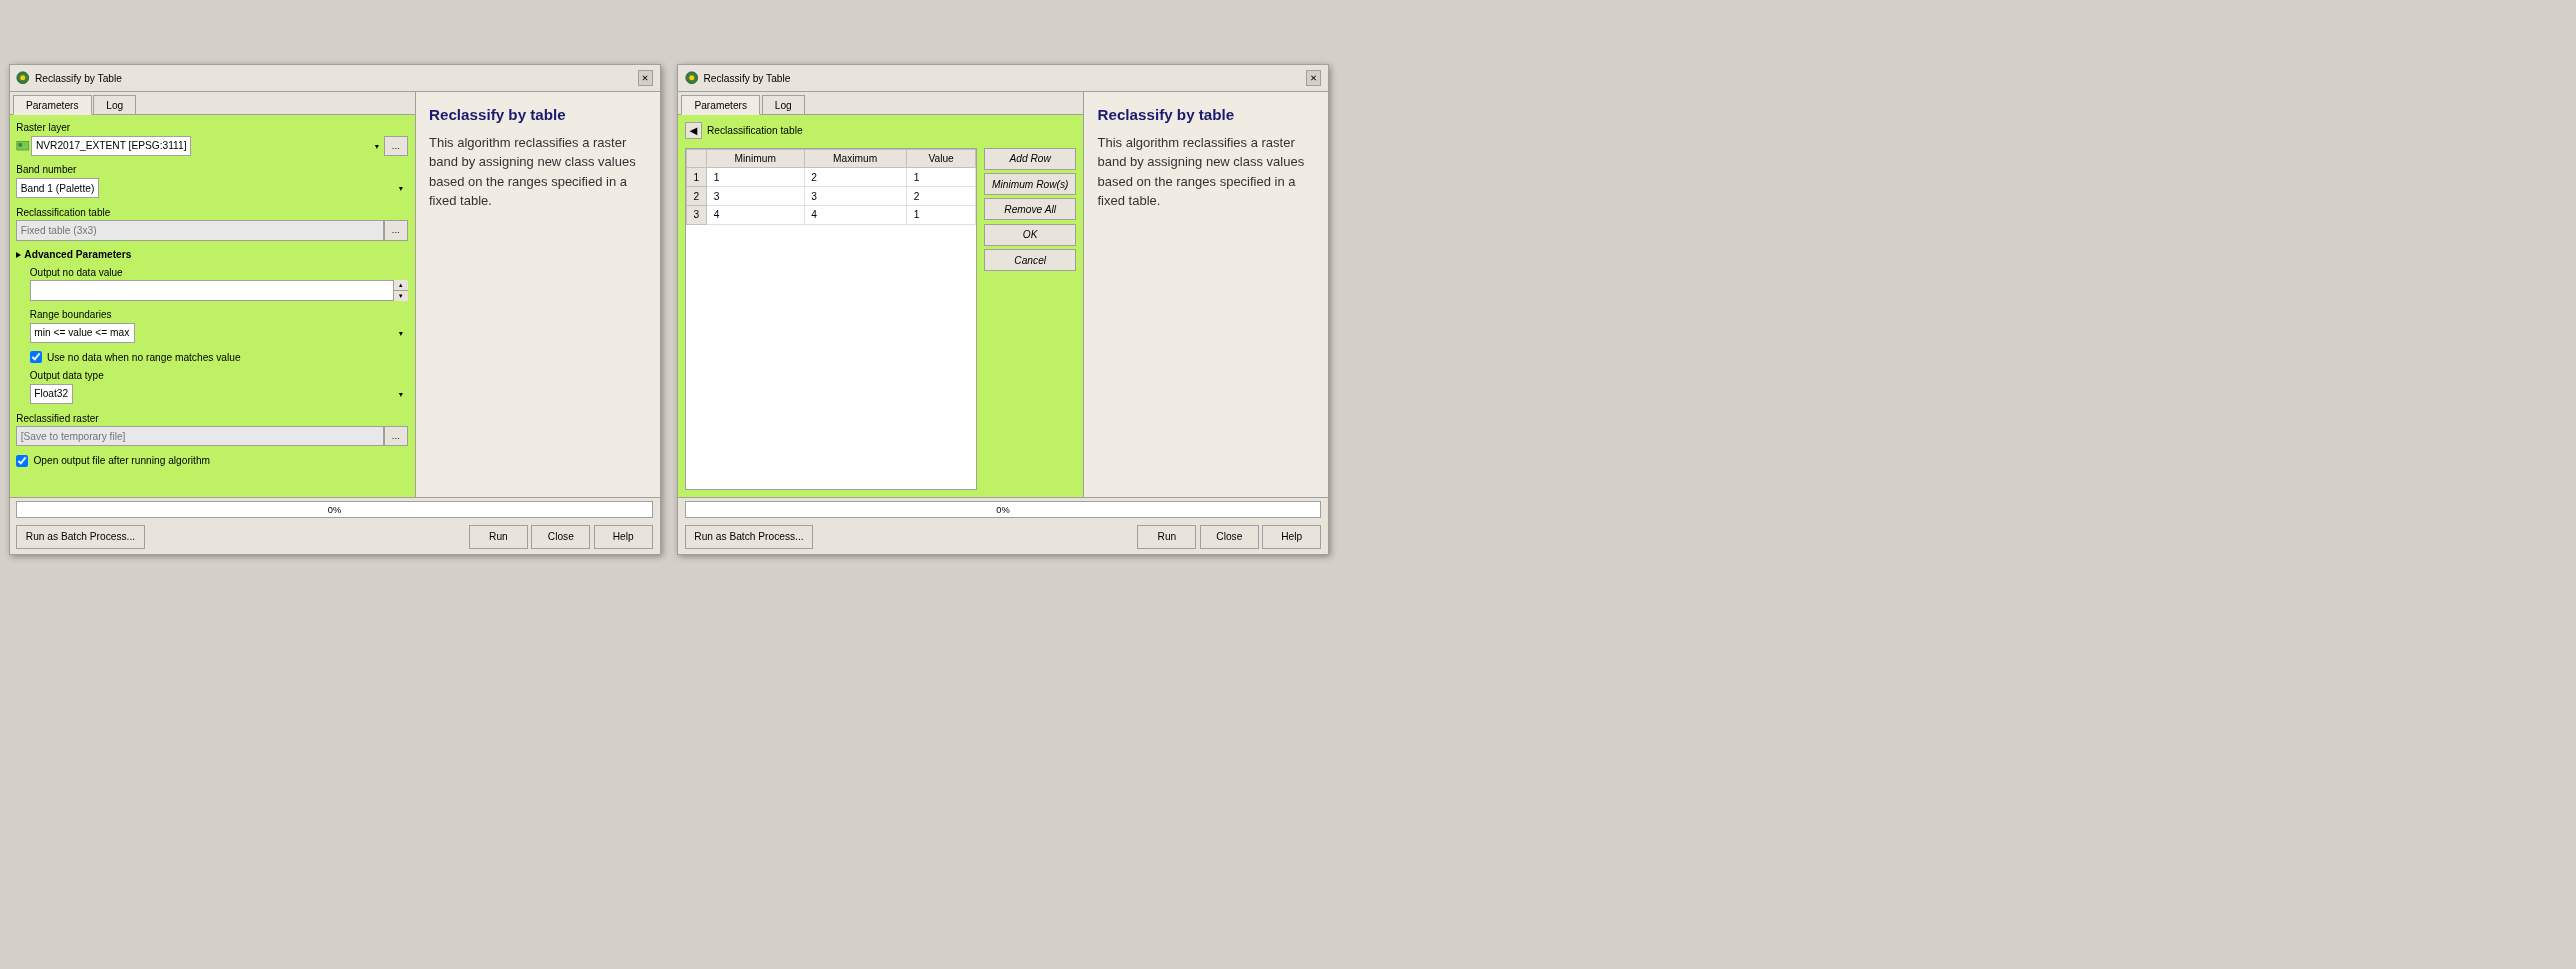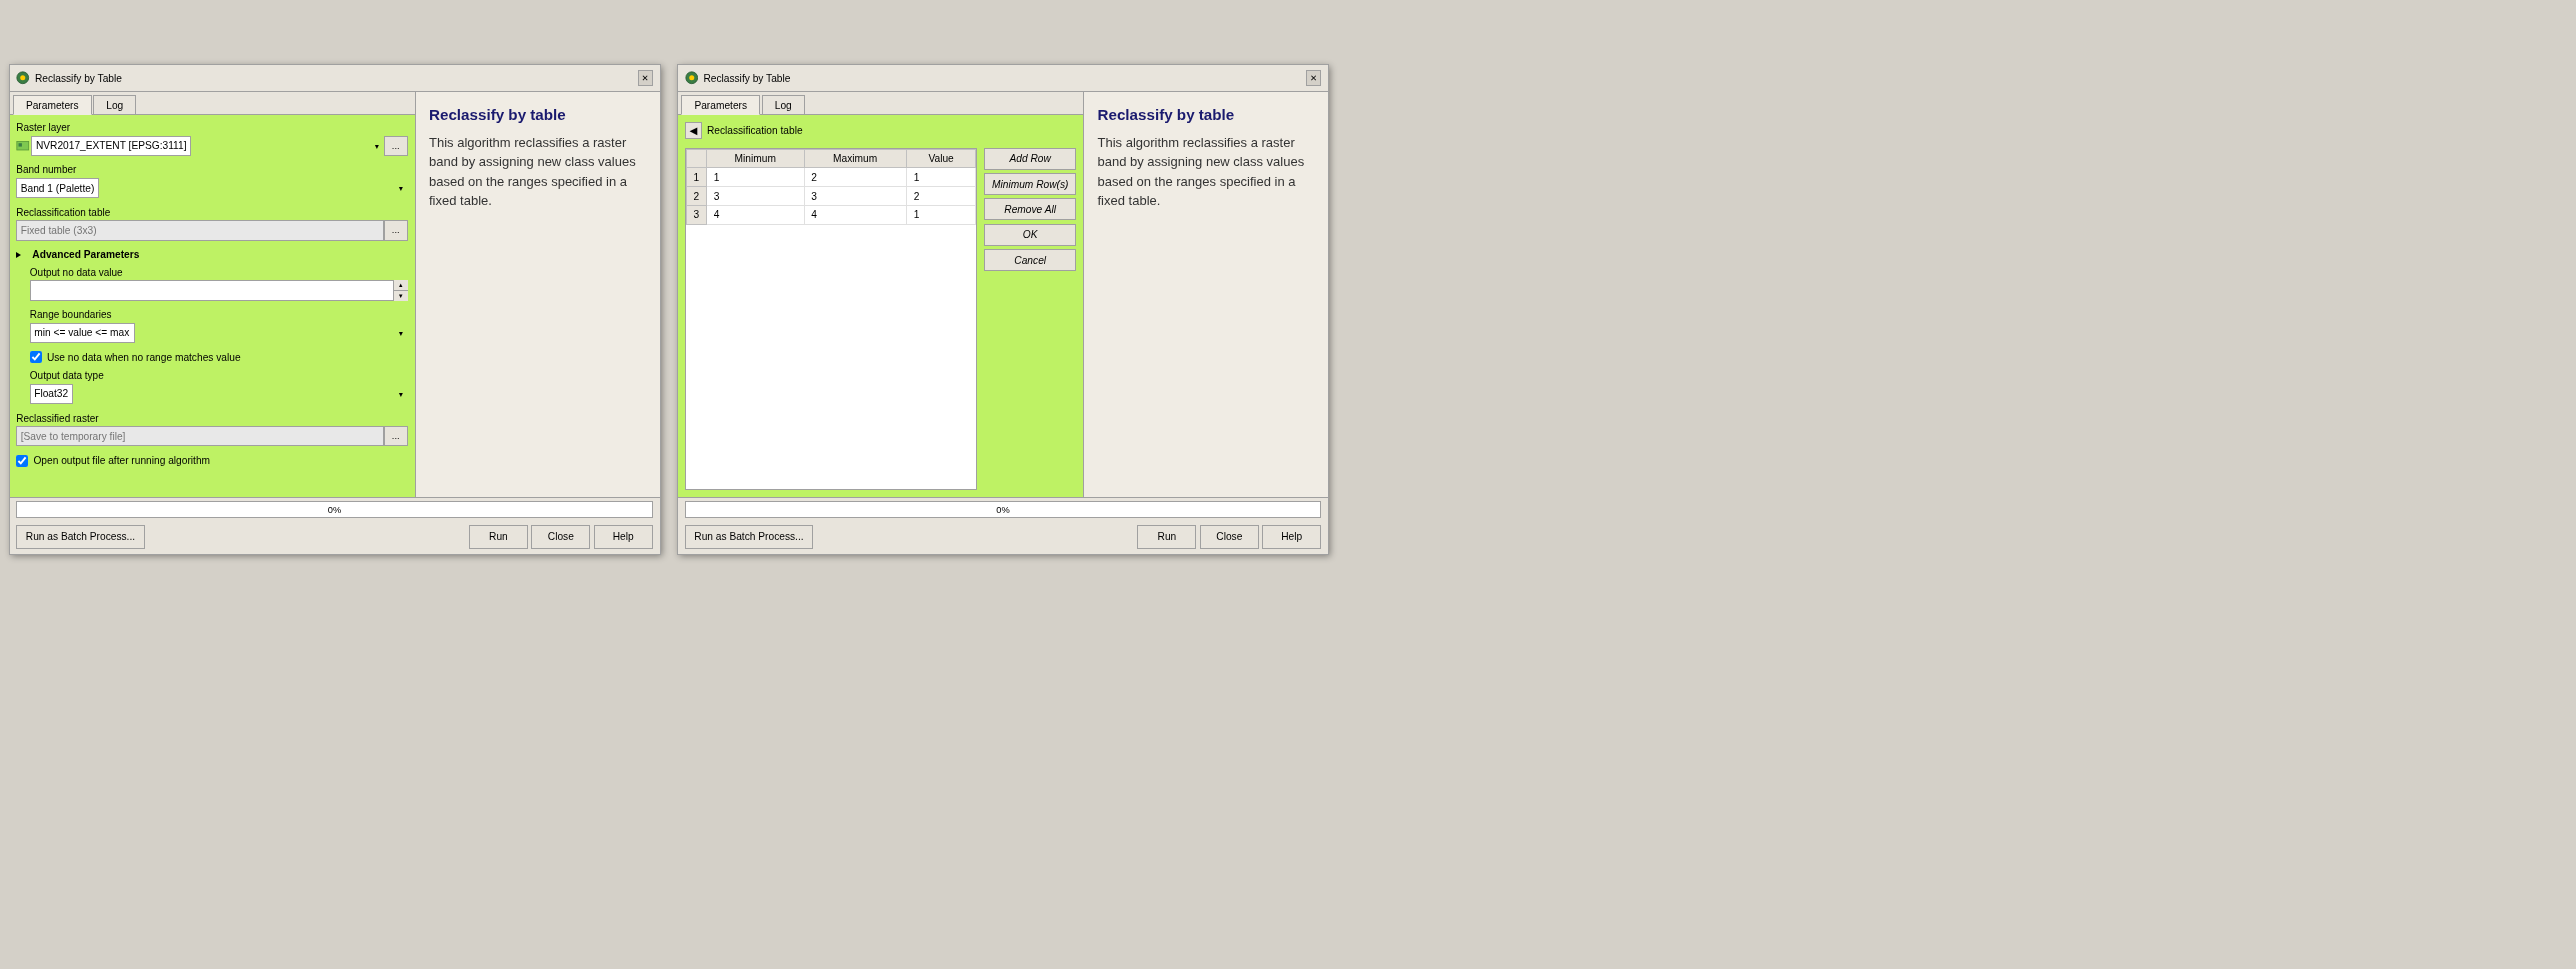--- a/index.html
+++ b/index.html
@@ -214,21 +214,21 @@
       align-items: center;
       justify-content: center;
       padding: 0;
     }
 
     .spin-down { border-bottom: none; }
 
     .section-header {
       display: flex;
       align-items: center;
-      gap: 11px;
+      gap: 3px;
       font-weight: bold;
       font-size: 10.2px;
       margin-bottom: 6.8px;
       margin-top: 3.4px;
     }
 
     .triangle-icon {
       width: 0;
       height: 0;
       border-left: 5.1px solid #000;

